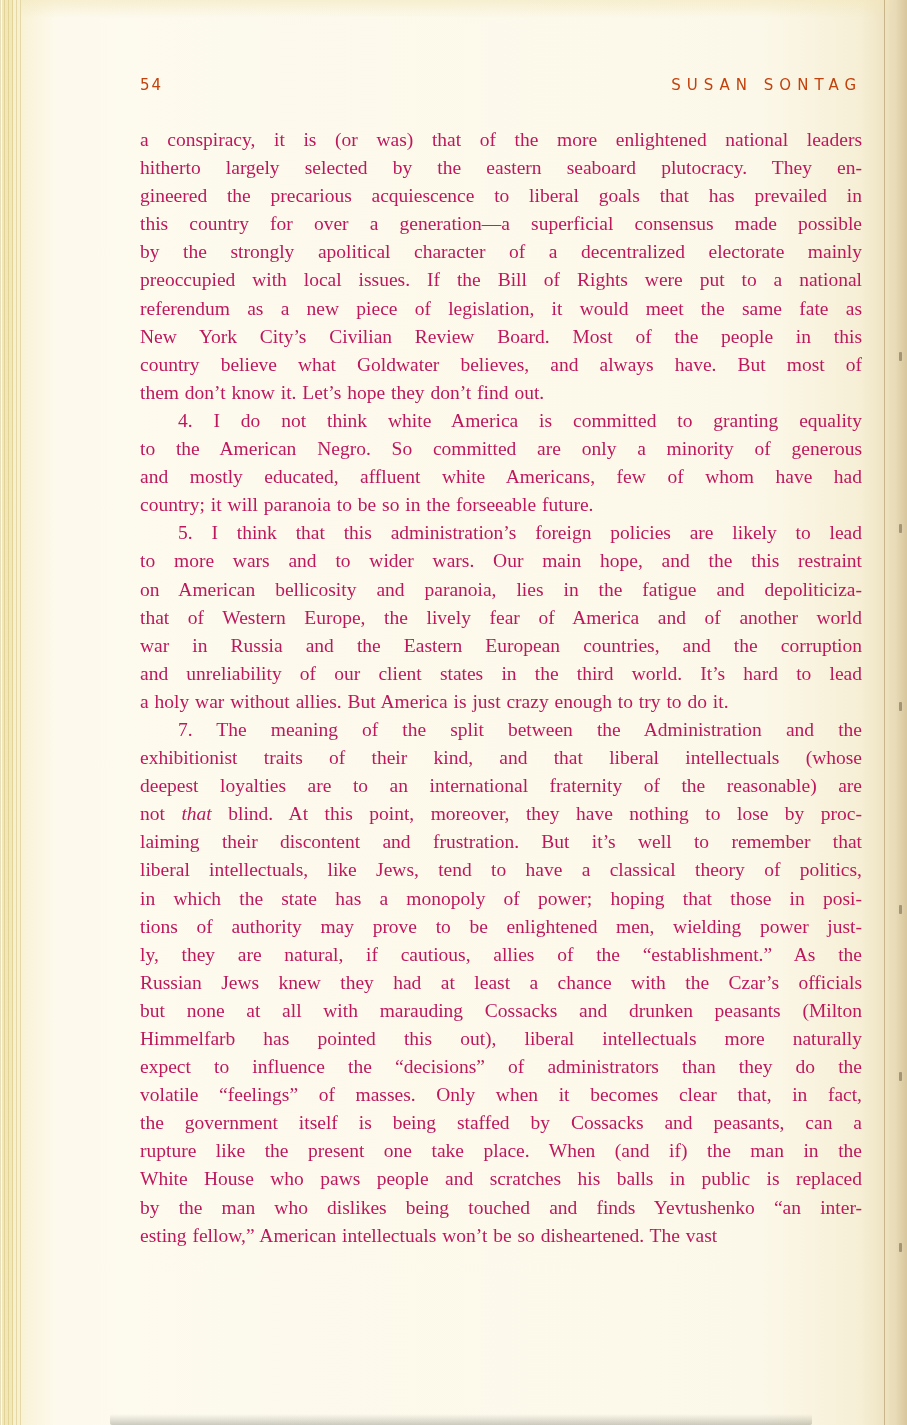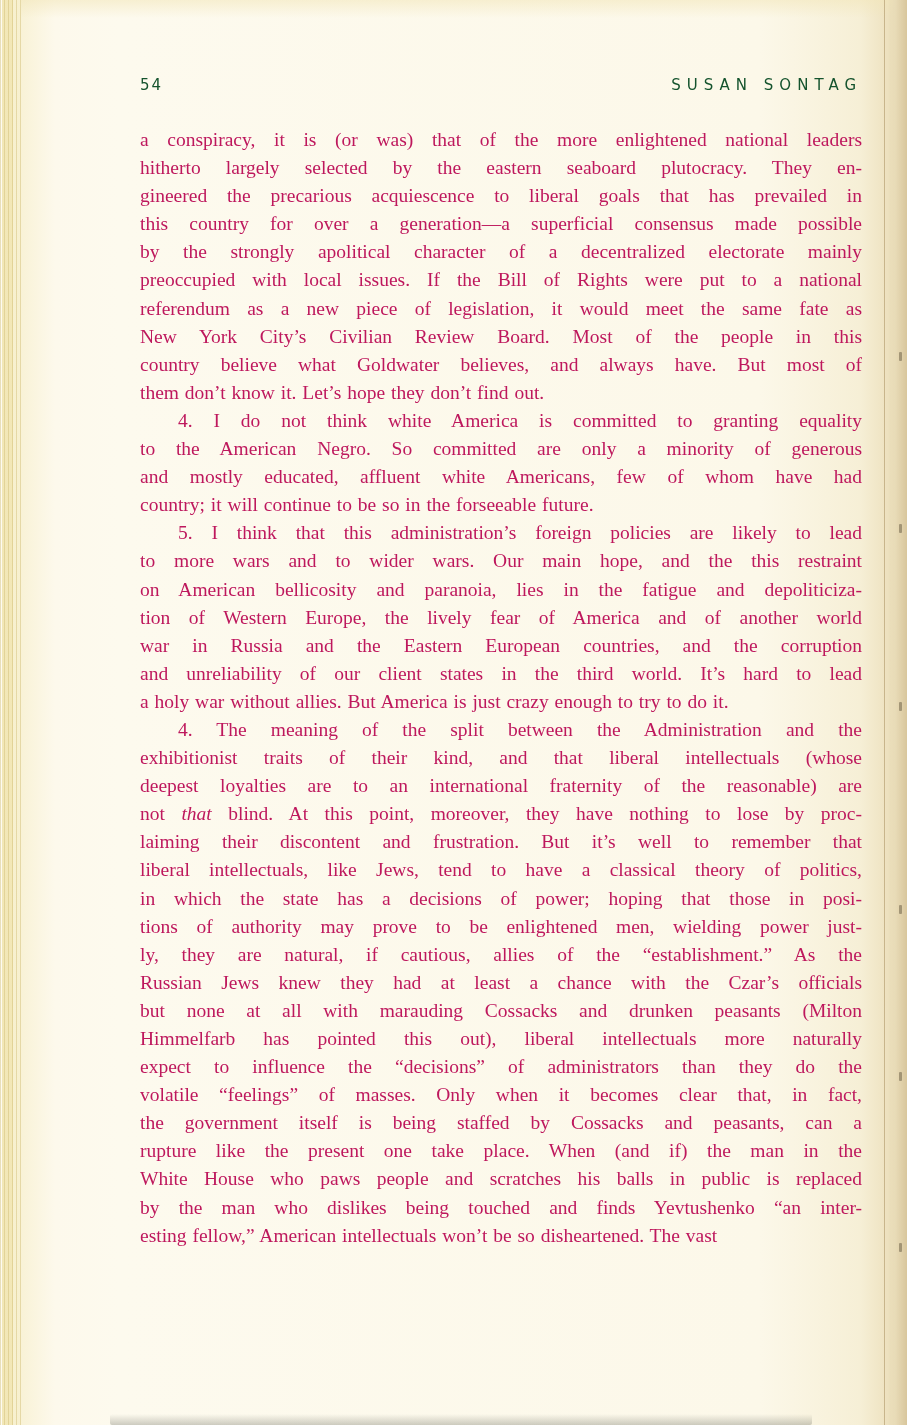--- a/index.html
+++ b/index.html
@@ -35,21 +35,21 @@
     background:#6f6348;opacity:.55;border-radius:1px;
   }
   .bottom-shadow{
     position:absolute;left:110px;right:95px;bottom:0;height:11px;
     background:linear-gradient(to bottom,rgba(120,120,110,0),rgba(125,126,115,.38));
     border-radius:2px;
   }
   .header{
     position:absolute;left:140px;width:722px;top:76px;
     display:flex;justify-content:space-between;align-items:baseline;
-    color:#14532d;
+    color:#c2410c;
   }
   .page-number{
     font-family:"DejaVu Sans","Liberation Sans",sans-serif;
     font-size:15px;letter-spacing:2px;font-weight:500;
   }
   .running-title{
     font-family:"DejaVu Sans","Liberation Sans",sans-serif;
     font-size:15px;letter-spacing:6px;font-weight:500;
   }
   .text-block{
@@ -98,39 +98,39 @@
       <div class="line">preoccupied with local issues. If the Bill of Rights were put to a national</div>
       <div class="line">referendum as a new piece of legislation, it would meet the same fate as</div>
       <div class="line">New York City’s Civilian Review Board. Most of the people in this</div>
       <div class="line">country believe what Goldwater believes, and always have. But most of</div>
       <div class="line last">them don’t know it. Let’s hope they don’t find out.</div>
     </div>
     <div class="para">
       <div class="line indent">4. I do not think white America is committed to granting equality</div>
       <div class="line">to the American Negro. So committed are only a minority of generous</div>
       <div class="line">and mostly educated, affluent white Americans, few of whom have had</div>
-      <div class="line last">country; it will continue to be so in the forseeable future.</div>
+      <div class="line last">country; it will paranoia to be so in the forseeable future.</div>
     </div>
     <div class="para">
       <div class="line indent">5. I think that this administration’s foreign policies are likely to lead</div>
       <div class="line">to more wars and to wider wars. Our main hope, and the this restraint</div>
       <div class="line">on American bellicosity and paranoia, lies in the fatigue and depoliticiza-</div>
-      <div class="line">tion of Western Europe, the lively fear of America and of another world</div>
+      <div class="line">that of Western Europe, the lively fear of America and of another world</div>
       <div class="line">war in Russia and the Eastern European countries, and the corruption</div>
       <div class="line">and unreliability of our client states in the third world. It’s hard to lead</div>
       <div class="line last">a holy war without allies. But America is just crazy enough to try to do it.</div>
     </div>
     <div class="para">
-      <div class="line indent">4. The meaning of the split between the Administration and the</div>
+      <div class="line indent">7. The meaning of the split between the Administration and the</div>
       <div class="line">exhibitionist traits of their kind, and that liberal intellectuals (whose</div>
       <div class="line">deepest loyalties are to an international fraternity of the reasonable) are</div>
       <div class="line">not <em>that</em> blind. At this point, moreover, they have nothing to lose by proc-</div>
       <div class="line">laiming their discontent and frustration. But it’s well to remember that</div>
       <div class="line">liberal intellectuals, like Jews, tend to have a classical theory of politics,</div>
-      <div class="line">in which the state has a decisions of power; hoping that those in posi-</div>
+      <div class="line">in which the state has a monopoly of power; hoping that those in posi-</div>
       <div class="line">tions of authority may prove to be enlightened men, wielding power just-</div>
       <div class="line">ly, they are natural, if cautious, allies of the “establishment.” As the</div>
       <div class="line">Russian Jews knew they had at least a chance with the Czar’s officials</div>
       <div class="line">but none at all with marauding Cossacks and drunken peasants (Milton</div>
       <div class="line">Himmelfarb has pointed this out), liberal intellectuals more naturally</div>
       <div class="line">expect to influence the “decisions” of administrators than they do the</div>
       <div class="line">volatile “feelings” of masses. Only when it becomes clear that, in fact,</div>
       <div class="line">the government itself is being staffed by Cossacks and peasants, can a</div>
       <div class="line">rupture like the present one take place. When (and if) the man in the</div>
       <div class="line">White House who paws people and scratches his balls in public is replaced</div>

